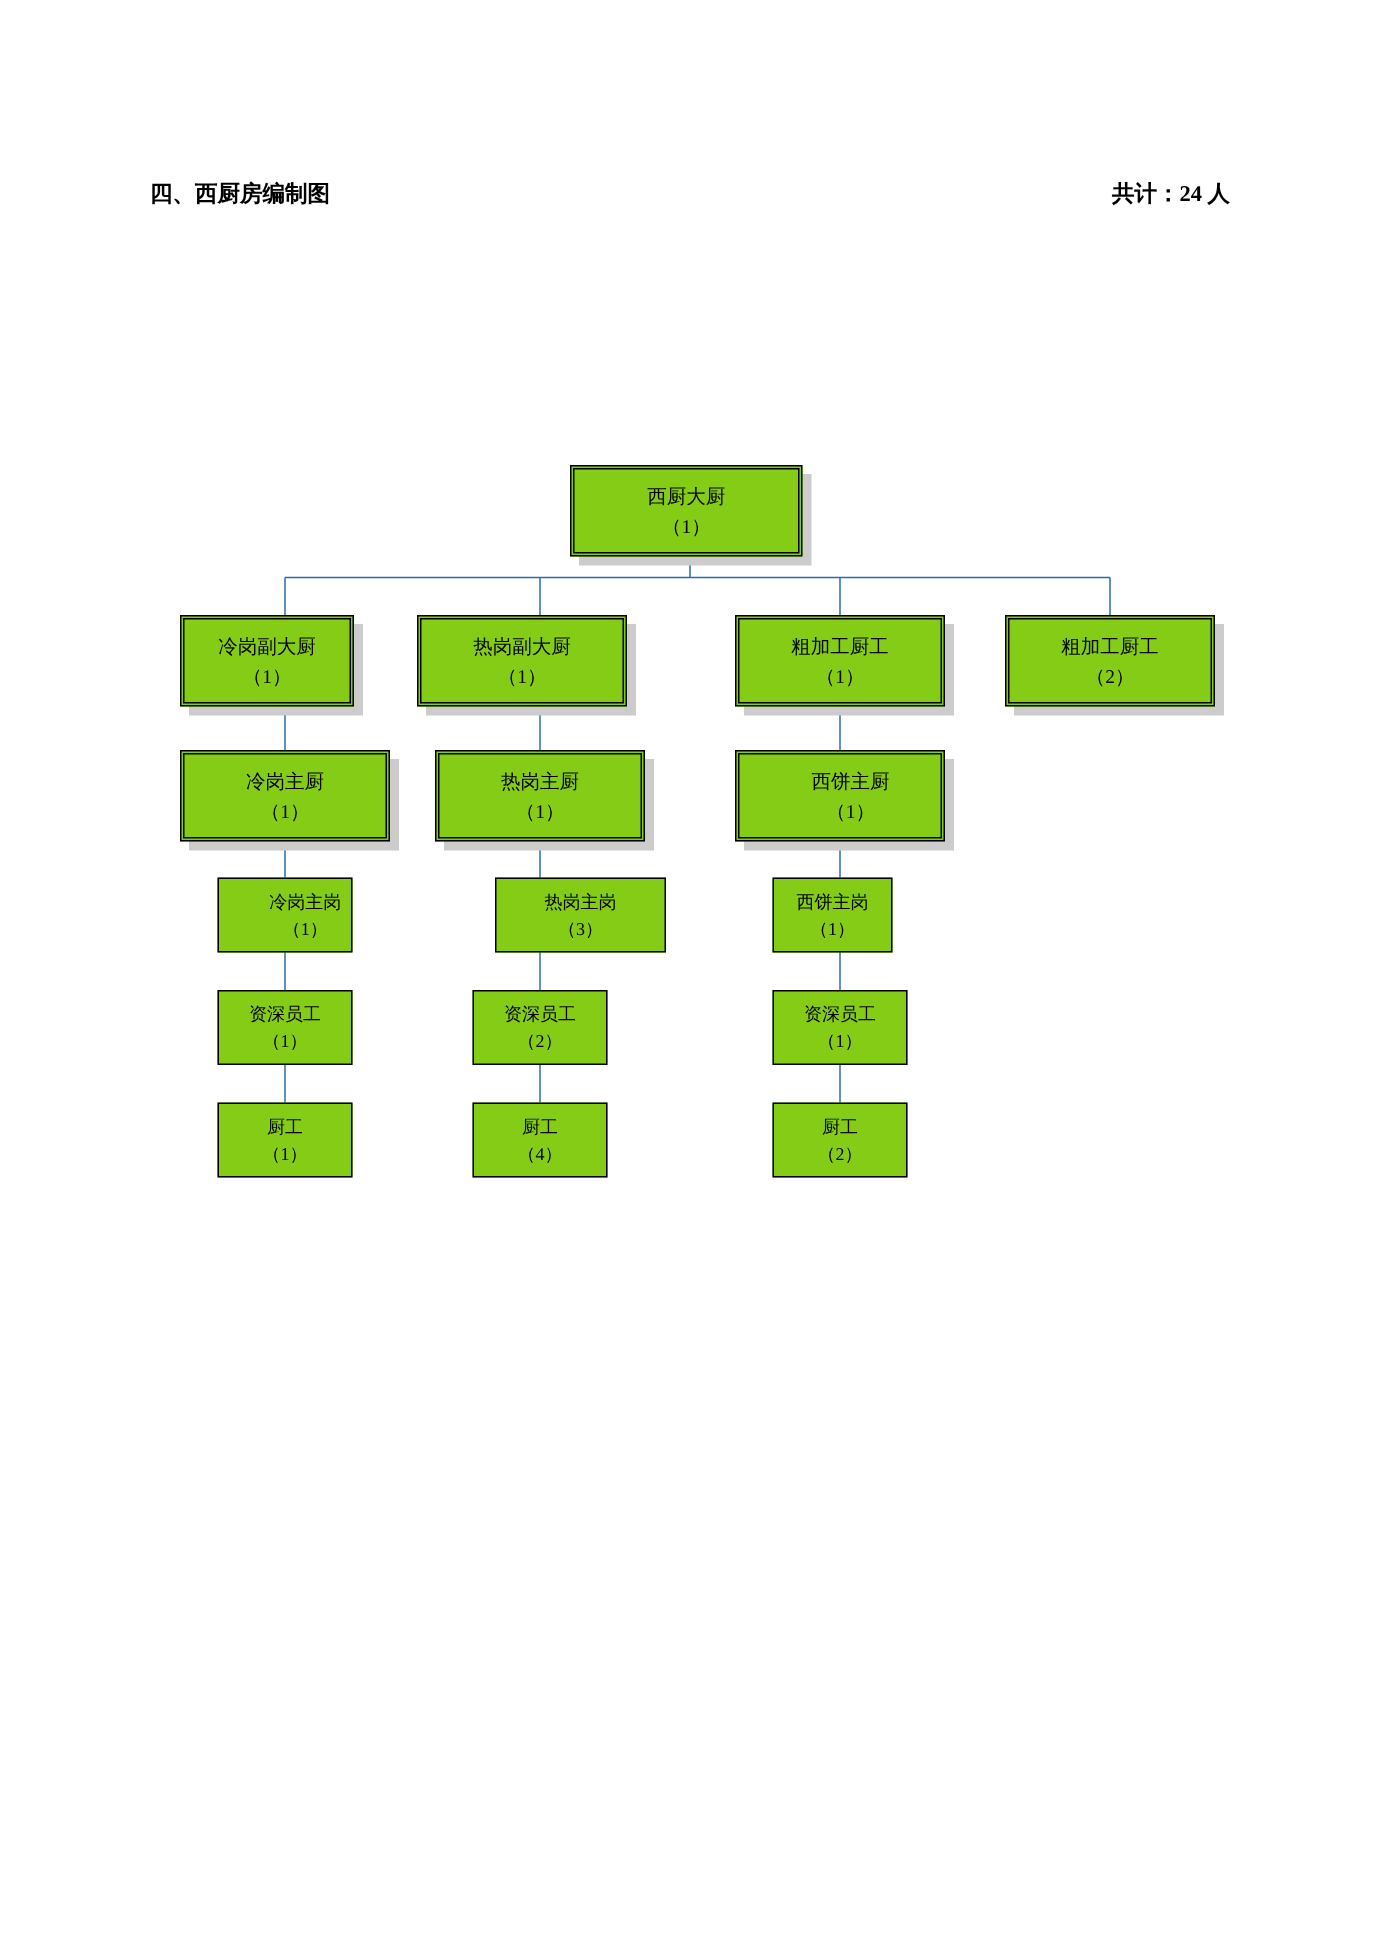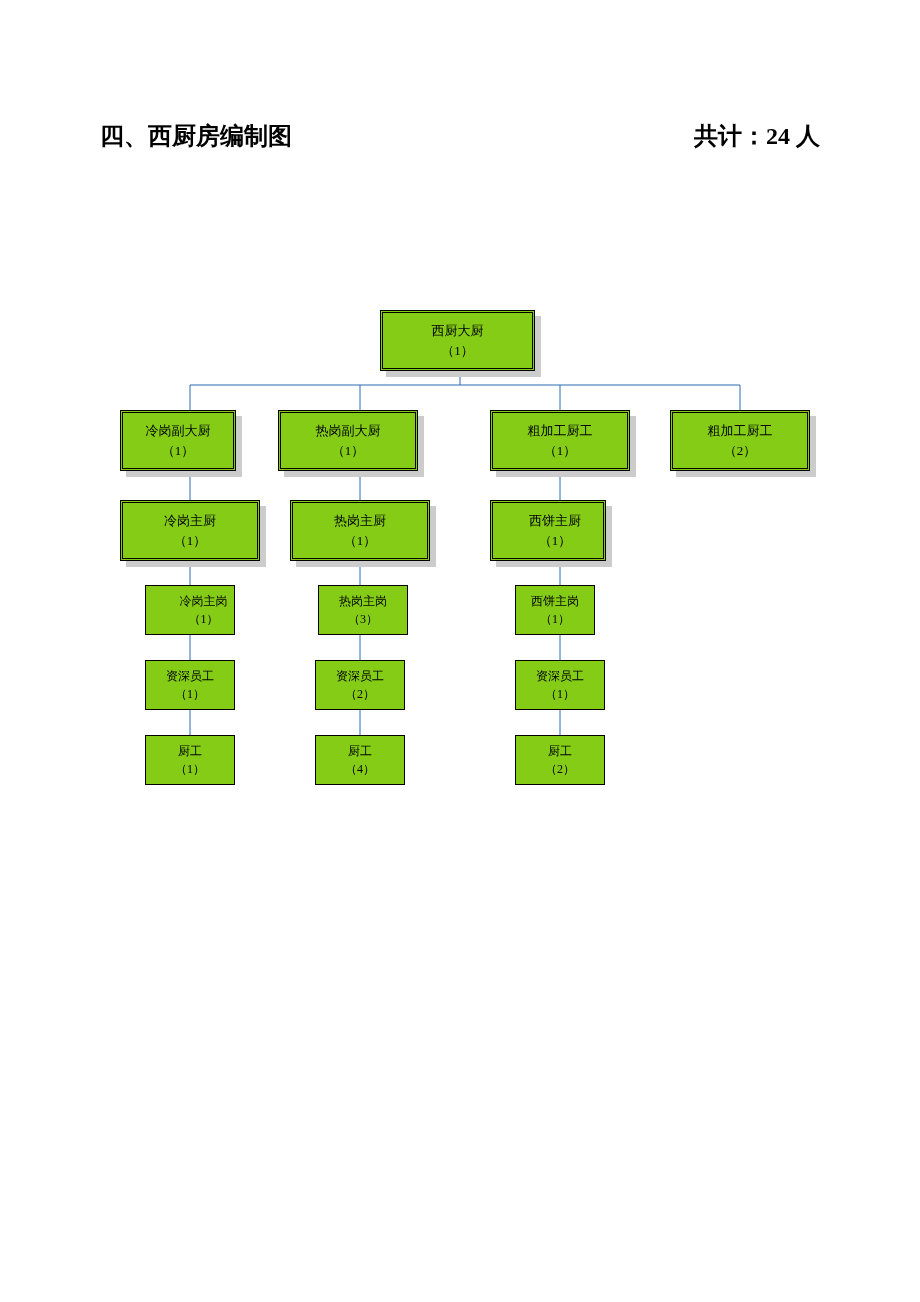--- a/index.html
+++ b/index.html
@@ -11,21 +11,21 @@
     position: relative;
   }
   .header-row {
     position: absolute;
     top: 120px;
     left: 100px;
     right: 100px;
     display: flex;
     justify-content: space-between;
     font-weight: bold;
-    font-size: 24px;
+    font-size: 15px;
   }
   .chart {
     position: absolute;
     top: 300px;
     left: 0;
     width: 920px;
     height: 520px;
   }
   .node {
     position: absolute;
@@ -120,38 +120,38 @@
   </div>
 
   <div class="node big" style="left:278px; top:110px; width:140px;">
     <div>热岗副大厨</div>
     <div>（1）</div>
   </div>
   <div class="node big" style="left:290px; top:200px; width:140px;">
     <div>热岗主厨</div>
     <div>（1）</div>
   </div>
-  <div class="node small" style="left:318px; top:285px; width:90px;">
+  <div class="node small" style="left:330px; top:285px; width:114px;">
     <div>热岗主岗</div>
     <div>（3）</div>
   </div>
   <div class="node small" style="left:315px; top:360px; width:90px;">
     <div>资深员工</div>
     <div>（2）</div>
   </div>
   <div class="node small" style="left:315px; top:435px; width:90px;">
     <div>厨工</div>
     <div>（4）</div>
   </div>
 
   <div class="node big" style="left:490px; top:110px; width:140px;">
     <div>粗加工厨工</div>
     <div>（1）</div>
   </div>
-  <div class="node big" style="left:490px; top:200px; width:116px;padding-left:18px;">
+  <div class="node big" style="left:490px; top:200px; width:140px;padding-left:18px;">
     <div>西饼主厨</div>
     <div>（1）</div>
   </div>
   <div class="node small" style="left:515px; top:285px; width:80px;">
     <div>西饼主岗</div>
     <div>（1）</div>
   </div>
   <div class="node small" style="left:515px; top:360px; width:90px;">
     <div>资深员工</div>
     <div>（1）</div>

